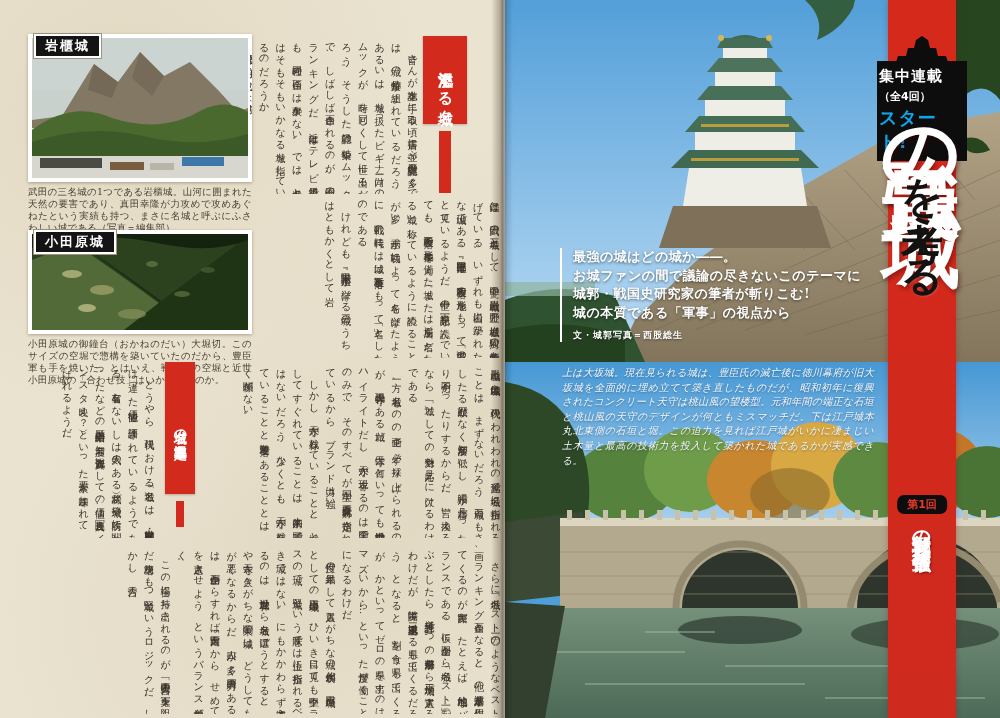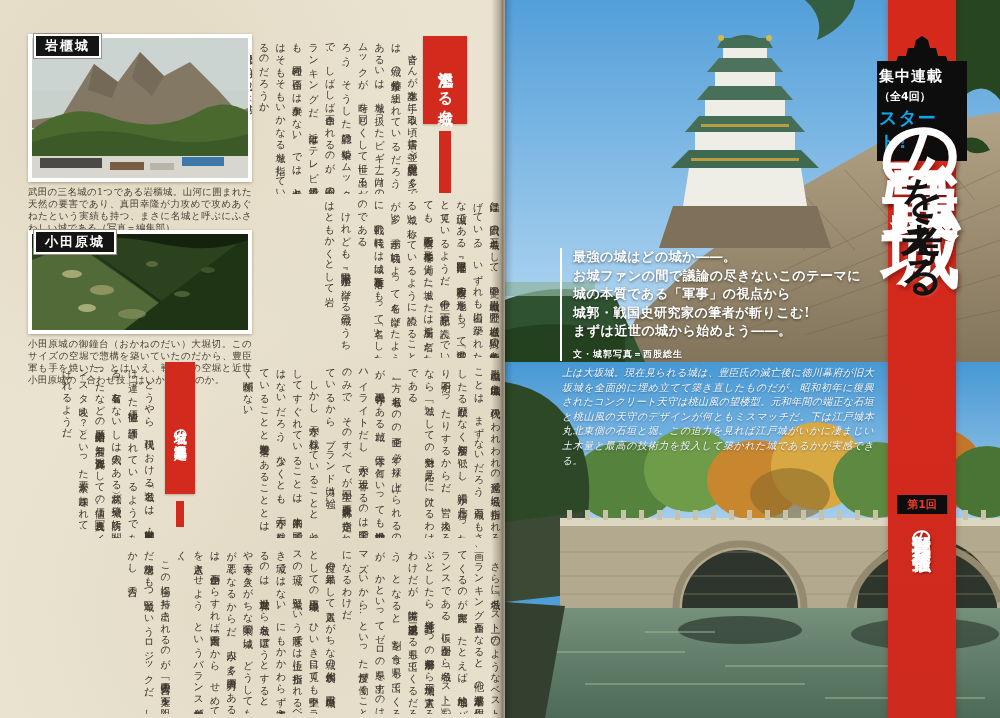--- a/index.html
+++ b/index.html
@@ -87,21 +87,21 @@
   .badge-l3{color:#0ea5e9;font-family:"DejaVu Sans","Liberation Sans",sans-serif;
     font-weight:bold;font-size:18px;margin-top:2px;letter-spacing:1px;}
   .band-title{position:absolute;top:108px;left:50%;transform:translateX(-50%);
     writing-mode:vertical-rl;line-height:1;white-space:nowrap;}
   .band-title .main{font-size:78px;font-weight:900;color:#fff;letter-spacing:-16px;
     text-shadow:2px 3px 4px rgba(60,0,0,.4);}
   .band-title .sub{font-size:42px;font-weight:900;color:#141210;letter-spacing:-5px;
     margin-top:14px;text-shadow:1px 1px 2px rgba(255,255,255,.15);}
   .kicker{position:absolute;top:495px;left:50%;transform:translateX(-50%);
     background:#0d0d0d;color:#e8392b;font-family:"DejaVu Sans","Liberation Sans",sans-serif;
-    font-weight:bold;font-size:11px;padding:2px 10px;white-space:nowrap;}
+    font-weight:bold;font-size:11px;padding:2px 10px;white-space:nowrap;border-radius:7px;}
   .band-subtitle{position:absolute;top:522px;left:50%;transform:translateX(-50%);
     writing-mode:vertical-rl;color:#fff;font-family:"DejaVu Sans","Liberation Sans",sans-serif;
     font-weight:800;font-size:19px;letter-spacing:-1px;line-height:1;
     text-shadow:1px 1px 2px rgba(80,0,0,.4);}
 </style>
 </head>
 <body>
 
 <div class="spread">
 
@@ -316,23 +316,22 @@
         <g stroke="#9db797" stroke-width="2" opacity=".5">
           <path d="M30,290 H180 M220,304 H390 M80,322 H300 M320,336 H480 M140,270 H210"></path>
         </g>
         <polygon points="0,240 0,356 40,356 60,244" fill="#33402f"></polygon>
       </svg>
     </div>
 
     <div class="intro">
       <div class="intro-line">最強の城はどの城か――。</div>
       <div class="intro-line">お城ファンの間で議論の尽きないこのテーマに</div>
+      <div class="intro-line">城郭・戦国史研究家の筆者が斬りこむ!</div>
       <div class="intro-line">城の本質である「軍事」の視点から</div>
-      <div class="intro-line">城郭・戦国史研究家の筆者が斬りこむ!</div>
-      <div class="intro-line">まずは近世の城から始めよう――。</div>
       <div class="byline">文・城郭写真＝西股総生</div>
     </div>
 
     <div class="photo-caption">上は大坂城。現在見られる城は、豊臣氏の滅亡後に徳川幕府が旧大坂城を全面的に埋め立てて築き直したものだが、昭和初年に復興されたコンクリート天守は桃山風の望楼型。元和年間の端正な石垣と桃山風の天守のデザインが何ともミスマッチだ。下は江戸城本丸北東側の石垣と堀。この迫力を見れば江戸城がいかに凄まじい土木量と最高の技術力を投入して築かれた城であるかが実感できる。</div>
 
     <div class="band">
       <div class="badge">
         <svg class="badge-castle" width="72" height="26" viewBox="0 0 72 26">
           <path d="M0,26 L10,26 L12,20 L20,20 L22,12 L28,12 L30,4 L36,0 L42,4 L44,12 L50,12 L52,20 L60,20 L62,26 L72,26 L72,27 L0,27 Z" fill="#0d0d0d"></path>
         </svg>

